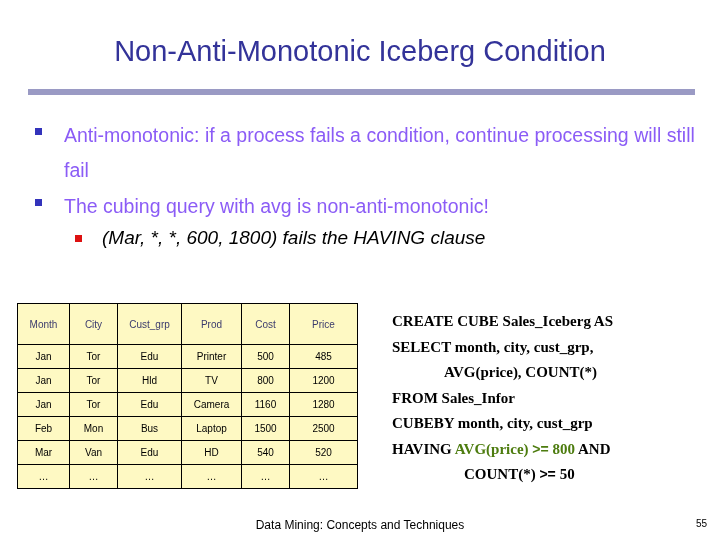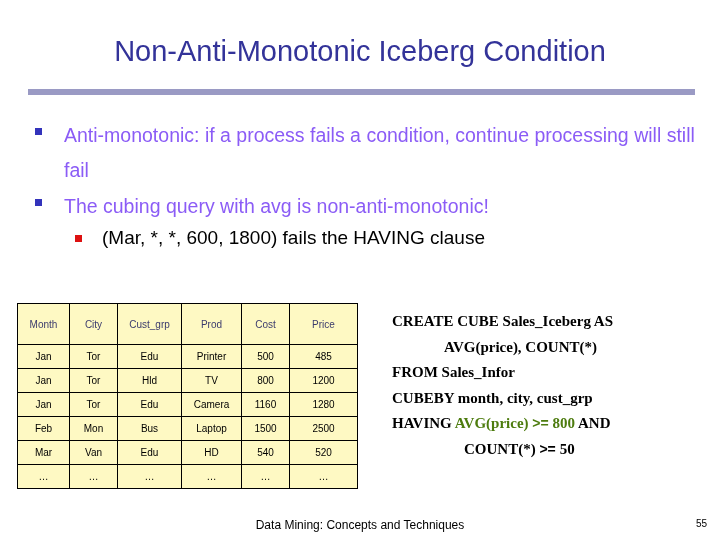--- a/index.html
+++ b/index.html
@@ -60,20 +60,21 @@
     width: 7px;
     height: 7px;
     background: #3333bb;
   }
   .lvl2 {
     position: relative;
     padding-left: 36px;
     color: #000000;
     font-size: 19px;
     line-height: 25px;
+    font-style: italic;
   }
   .lvl2-wrap { margin-left: 38px; }
   .lvl2 > .bullet-mark {
     position: absolute;
     left: 9px;
     top: 10px;
     width: 7px;
     height: 7px;
     background: #dd1111;
   }
@@ -247,20 +248,21 @@
       <td>…</td>
       <td>…</td>
       <td>…</td>
       <td>…</td>
     </tr>
   </tbody>
 </table>
 
 <div id="sql-block">
   <div class="sql-line">CREATE CUBE Sales_Iceberg AS</div>
+  <div class="sql-line">SELECT month, city, cust_grp,</div>
   <div class="sql-line sql-indent-1">AVG(price), COUNT(*)</div>
   <div class="sql-line">FROM Sales_Infor</div>
   <div class="sql-line">CUBEBY month, city, cust_grp</div>
   <div class="sql-line"><span>HAVING </span><span class="sql-hl">AVG(price) </span><span class="sql-hl sql-ge">&gt;= </span><span class="sql-hl">800</span><span> AND</span></div>
   <div class="sql-line sql-indent-2"><span>COUNT(*) </span><span class="sql-ge">&gt;= </span><span>50</span></div>
 </div>
 
 <div id="footer-date">6/6/2021</div>
 <div id="footer-center">Data Mining: Concepts and Techniques</div>
 <div id="footer-page">55</div>

